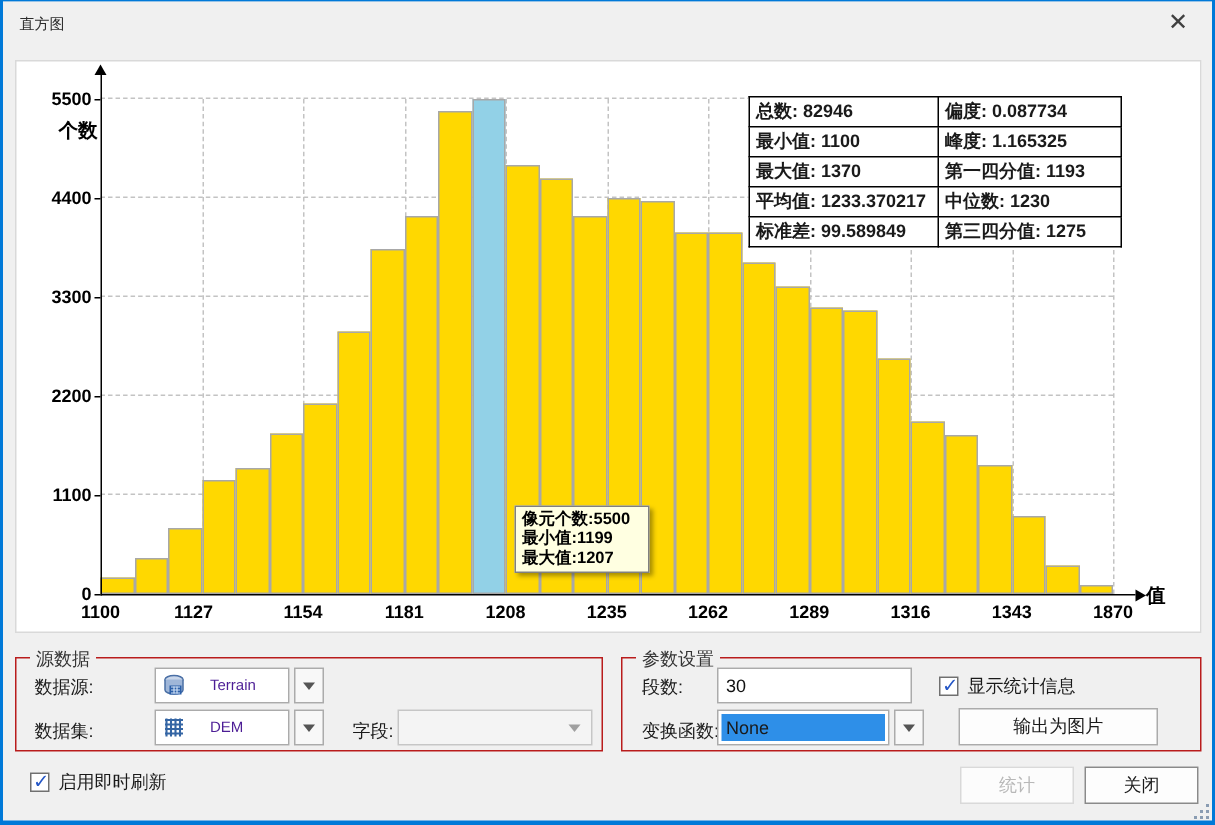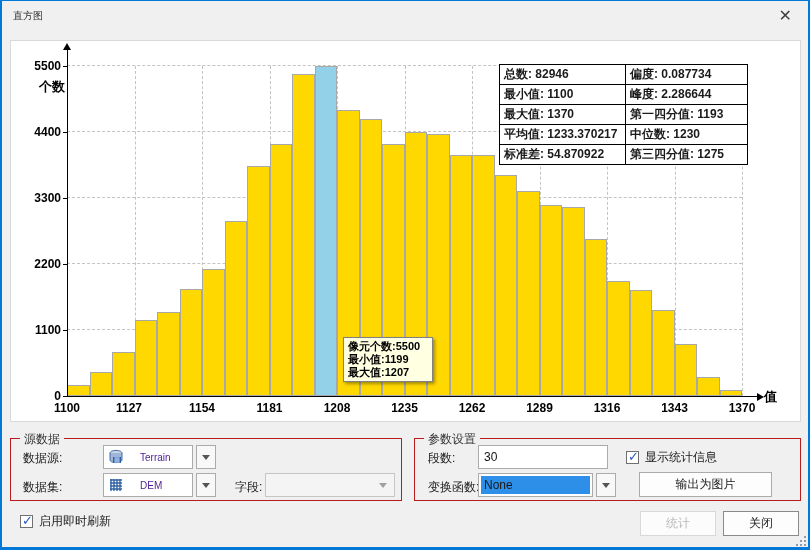--- a/index.html
+++ b/index.html
@@ -163,43 +163,43 @@
         <div class="xtick" style="left: 28px;">1100</div>
         <div class="xtick" style="left: 90px;">1127</div>
         <div class="xtick" style="left: 163px;">1154</div>
         <div class="xtick" style="left: 230.5px;">1181</div>
         <div class="xtick" style="left: 298px;">1208</div>
         <div class="xtick" style="left: 365.5px;">1235</div>
         <div class="xtick" style="left: 433px;">1262</div>
         <div class="xtick" style="left: 500.5px;">1289</div>
         <div class="xtick" style="left: 568px;">1316</div>
         <div class="xtick" style="left: 635.5px;">1343</div>
-        <div class="xtick" style="left: 703px;">1370</div>
+        <div class="xtick" style="left: 703px;">1870</div>
       </div>
 
     <table class="stats">
         <tbody id="stats-body">
           <tr>
             <td class="c1">总数: 82946</td>
             <td class="c2">偏度: 0.087734</td>
           </tr>
           <tr>
             <td class="c1">最小值: 1100</td>
-            <td class="c2">峰度: 2.286644</td>
+            <td class="c2">峰度: 1.165325</td>
           </tr>
           <tr>
             <td class="c1">最大值: 1370</td>
             <td class="c2">第一四分值: 1193</td>
           </tr>
           <tr>
             <td class="c1">平均值: 1233.370217</td>
             <td class="c2">中位数: 1230</td>
           </tr>
           <tr>
-            <td class="c1">标准差: 54.870922</td>
+            <td class="c1">标准差: 99.589849</td>
             <td class="c2">第三四分值: 1275</td>
           </tr>
         </tbody>
       </table>
 
     <div class="tip" id="tip">
         <div>像元个数:5500</div>
         <div>最小值:1199</div>
         <div>最大值:1207</div>
       </div>

